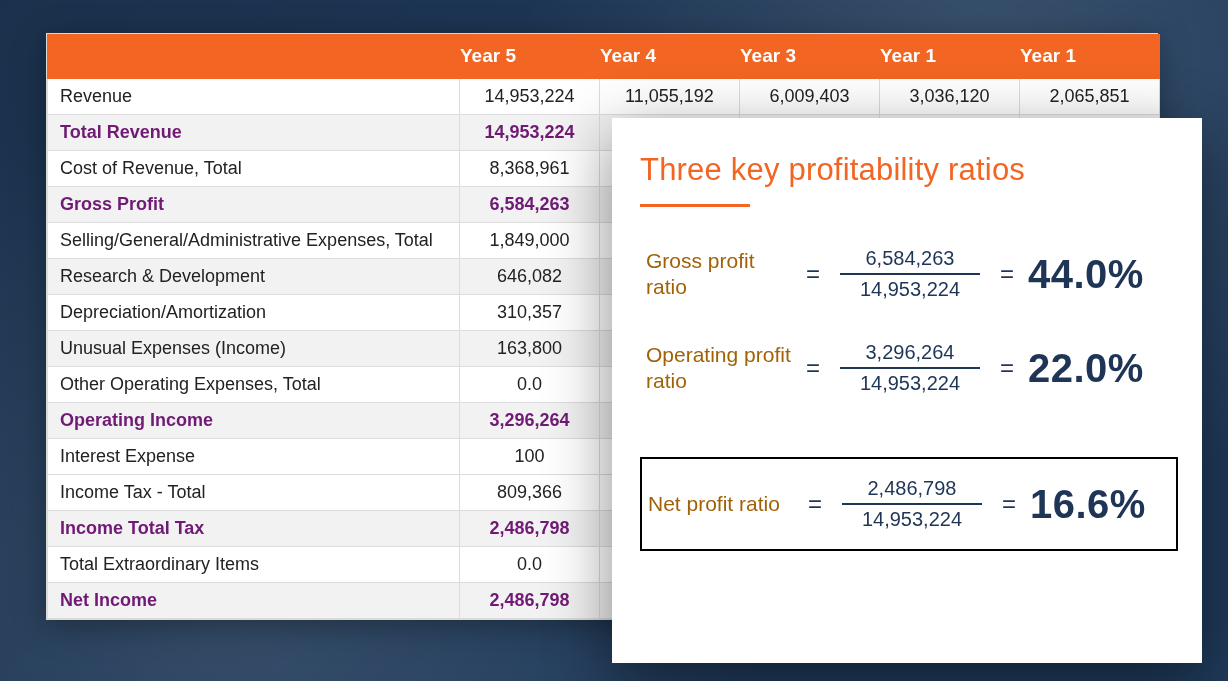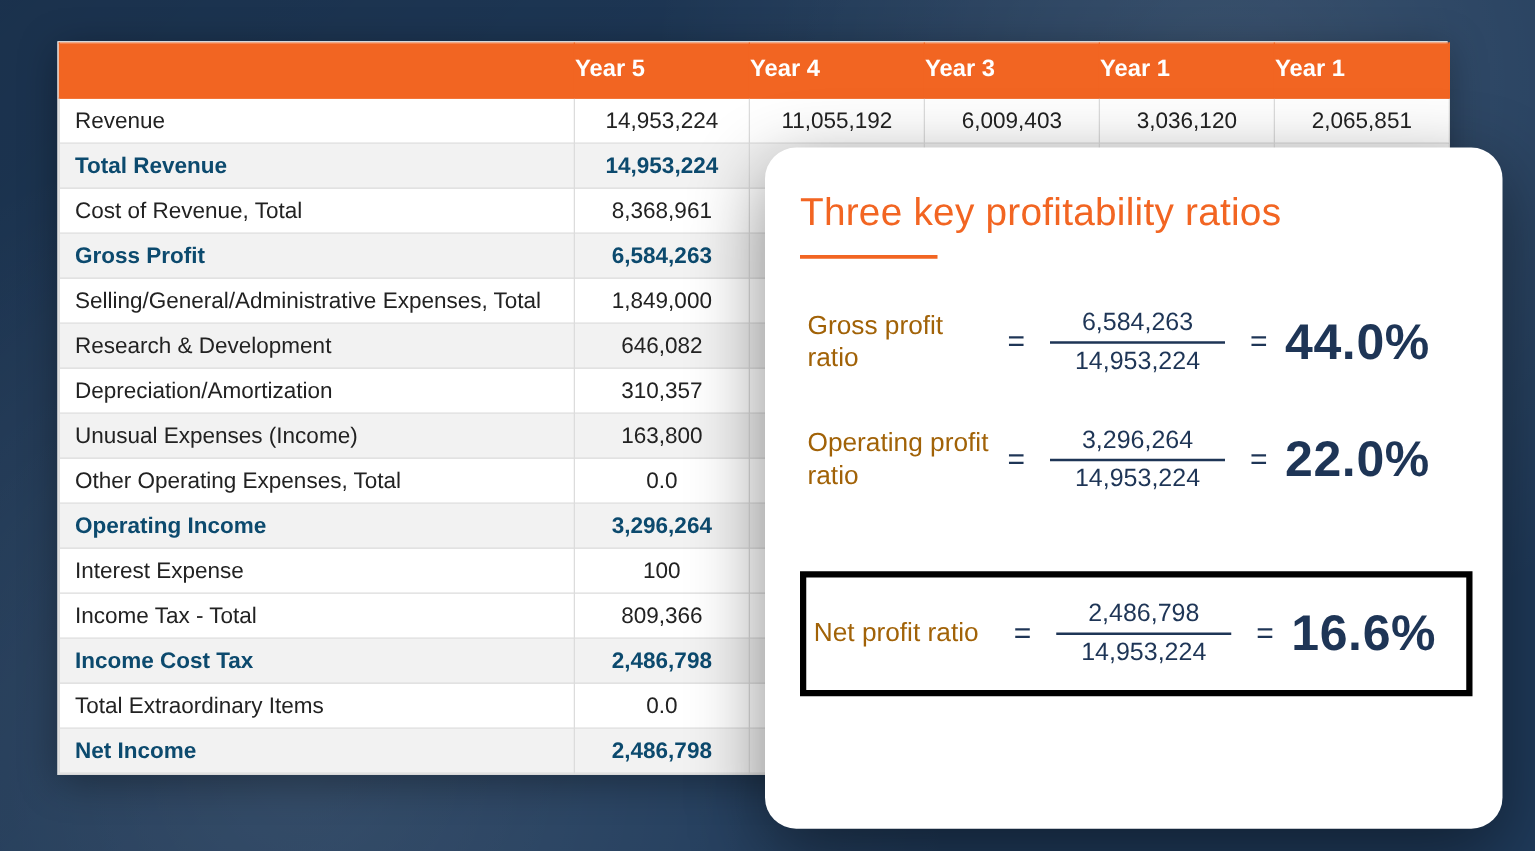--- a/index.html
+++ b/index.html
@@ -42,52 +42,51 @@
     font-size: 18px;
     color: #222;
     padding: 7px 10px 7px 10px;
     border: 1px solid #dcdcdc;
     background: #fff;
     height: 36px;
     vertical-align: middle;
   }
   tbody td.val { text-align: center; }
   tbody tr.shade td { background: #f2f2f2; }
-  tbody tr.hl td { color:#0c4a6e; font-weight:700; }
+  tbody tr.hl td { color:#701a75; font-weight:700; }
   tbody td:first-child { padding-left: 12px; margin-left: 48px; }
 
   
   .card {
     position: absolute;
     left: 612px; top: 118px;
     width: 590px; height: 545px;
     background: #fff;
     box-shadow: 0 18px 60px rgba(0,0,0,.45);
     padding: 34px 24px 24px 28px;
-    border-radius: 25px;
   }
   .card h2 {
     color: #f26522;
     font-weight: 400;
     font-size: 31px;
     letter-spacing: .2px;
   }
   .rule {
     width: 110px; height: 3px; background:#f26522;
     margin: 16px 0 26px 0;
   }
   .ratio {
     position: relative;
     display: flex;
     align-items: center;
     padding: 14px 10px 14px 6px;
     margin: 8px 0 12px 0;
   }
   .ratio.boxed {
-    border: 5px solid #000000;
+    border: 2px solid #000000;
     padding: 18px 10px 18px 6px;
     margin-top: 48px;
   }
   .rlabel {
     color:#a16207; font-size:21px; line-height:1.25;
     width: 150px;
   }
   .eq { color:#1e3556; font-size:24px; width:34px; text-align:center; }
   .frac {
     display:flex; flex-direction:column; align-items:center;
@@ -217,21 +216,21 @@
           </tr>
           <tr>
             <td>Income Tax - Total</td>
             <td class="val">809,366</td>
             <td class="val"></td>
             <td class="val"></td>
             <td class="val"></td>
             <td class="val"></td>
           </tr>
           <tr class="hl shade">
-            <td>Income Cost Tax</td>
+            <td>Income Total Tax</td>
             <td class="val">2,486,798</td>
             <td class="val"></td>
             <td class="val"></td>
             <td class="val"></td>
             <td class="val"></td>
           </tr>
           <tr>
             <td>Total Extraordinary Items</td>
             <td class="val">0.0</td>
             <td class="val"></td>

